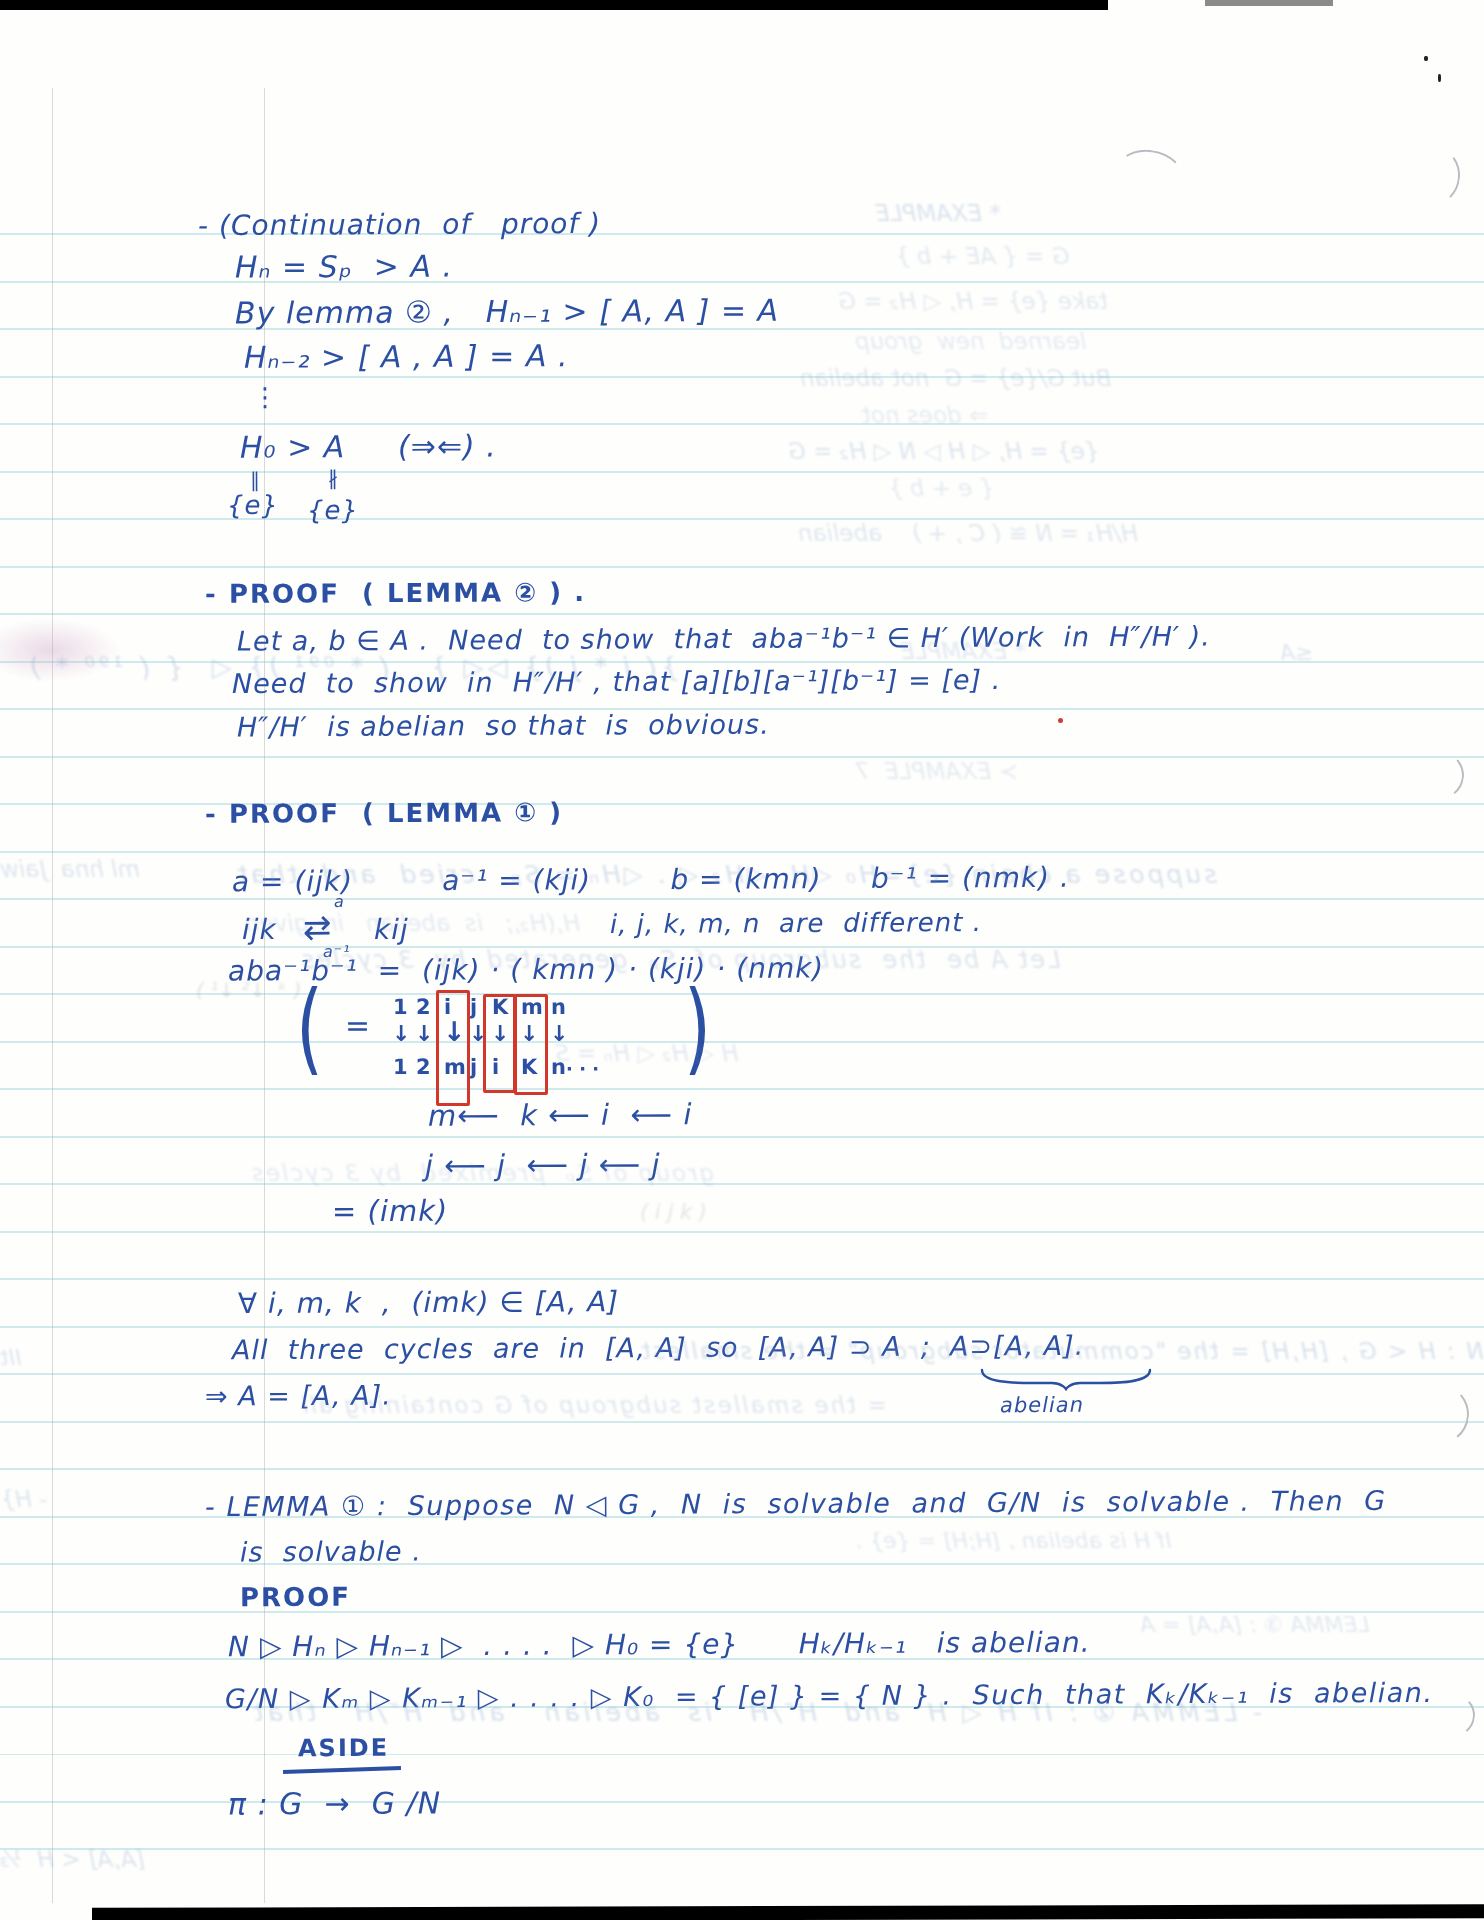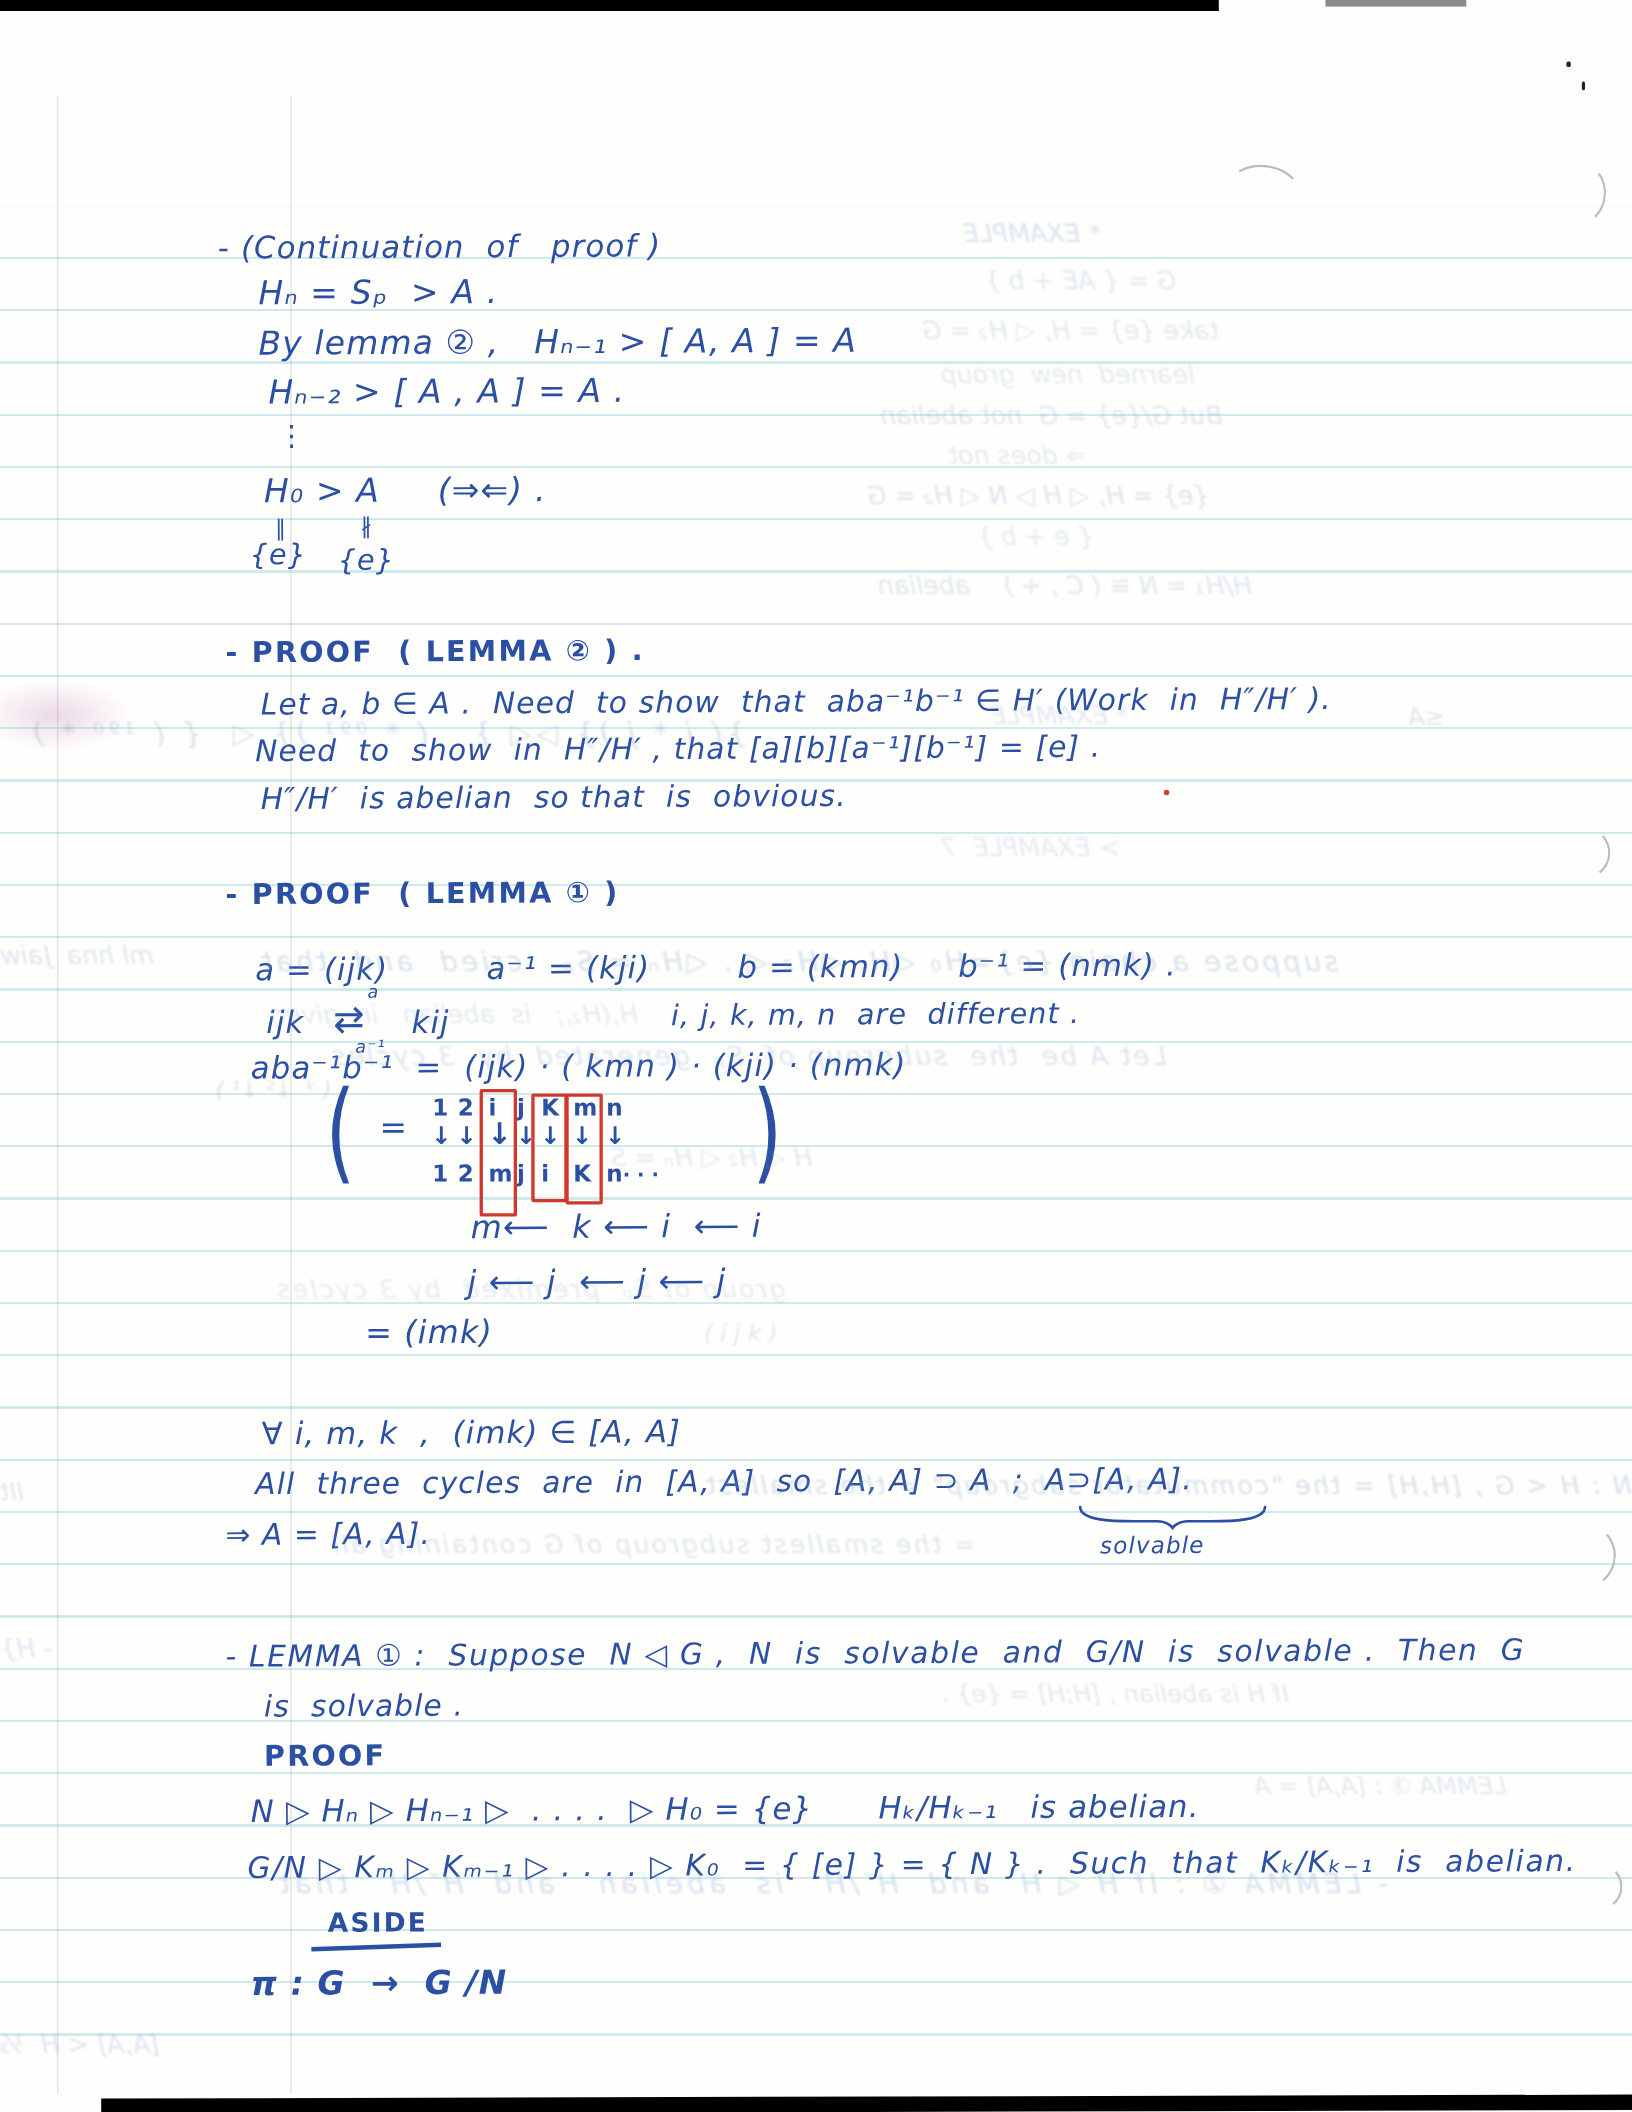--- a/index.html
+++ b/index.html
@@ -94,28 +94,28 @@
     <div class="hw" style="left: 345px; top: 1010px; font-size: 30px;">=</div>
     <div class="hw paren" style="left: 296px; top: 976px; font-size: 96px;">(</div>
     <div class="hw paren" style="left: 684px; top: 976px; font-size: 96px;">)</div>
     <div class="hw mat" style="left: 566px; top: 1060px; font-size: 18px;">· · ·</div>
     <div class="hw" style="left: 428px; top: 1100px; font-size: 29px;">m⟵  k ⟵ i  ⟵ i</div>
     <div class="hw" style="left: 425px; top: 1150px; font-size: 29px;">j ⟵ j  ⟵ j ⟵ j</div>
     <div class="hw" style="left: 332px; top: 1196px; font-size: 29px;">= (imk)</div>
     <div class="hw" style="left: 238px; top: 1288px; font-size: 28px;">∀ i, m, k  ,  (imk) ∈ [A, A]</div>
     <div class="hw" style="left: 232px; top: 1334px; font-size: 27px;">All  three  cycles  are  in  [A, A]  so  [A, A] ⊃ A  ;  A⊃[A, A].</div>
     <div class="hw" style="left: 205px; top: 1382px; font-size: 27px;">⇒ A = [A, A].</div>
-    <div class="hw" style="left: 1000px; top: 1394px; font-size: 21px;">solvable</div>
+    <div class="hw" style="left: 1000px; top: 1394px; font-size: 21px;">abelian</div>
     <div class="hw" style="left: 205px; top: 1490px; font-size: 27px; letter-spacing: 1.5px;">- LEMMA ① :  Suppose  N ◁ G ,  N  is  solvable  and  G/N  is  solvable .  Then  G</div>
     <div class="hw" style="left: 240px; top: 1538px; font-size: 27px;">is  solvable .</div>
     <div class="hw print" style="left: 240px; top: 1584px; font-size: 26px;">PROOF</div>
     <div class="hw" style="left: 228px; top: 1630px; font-size: 28px;">N ▷ Hₙ ▷ Hₙ₋₁ ▷  . . . .  ▷ H₀ = {e}      Hₖ/Hₖ₋₁   is abelian.</div>
     <div class="hw" style="left: 225px; top: 1682px; font-size: 27px; letter-spacing: 1.5px;">G/N ▷ Kₘ ▷ Kₘ₋₁ ▷ . . . . ▷ K₀  = { [e] } = { N } .  Such  that  Kₖ/Kₖ₋₁  is  abelian.</div>
     <div class="hw print" style="left: 298px; top: 1736px; font-size: 24px;">ASIDE</div>
-    <div class="hw" style="left: 228px; top: 1788px; font-size: 30px; font-weight: bold;">π : G  →  G /N</div>
+    <div class="hw" style="left: 228px; top: 1788px; font-size: 30px;">π : G  →  G /N</div>
     <div class="hw mat" style="left: 393px; top: 996px; font-size: 21px;">1</div>
     <div class="hw mat" style="left: 416px; top: 996px; font-size: 21px;">2</div>
     <div class="hw mat" style="left: 444px; top: 996px; font-size: 21px;">i</div>
     <div class="hw mat" style="left: 470px; top: 996px; font-size: 21px;">j</div>
     <div class="hw mat" style="left: 492px; top: 996px; font-size: 21px;">K</div>
     <div class="hw mat" style="left: 521px; top: 996px; font-size: 21px;">m</div>
     <div class="hw mat" style="left: 551px; top: 996px; font-size: 21px;">n</div>
     <div class="hw mat" style="left: 392px; top: 1022px; font-size: 22px;">↓</div>
     <div class="hw mat" style="left: 415px; top: 1022px; font-size: 22px;">↓</div>
     <div class="hw mat" style="left: 443px; top: 1018px; font-size: 27px; font-weight: 900;">↓</div>

